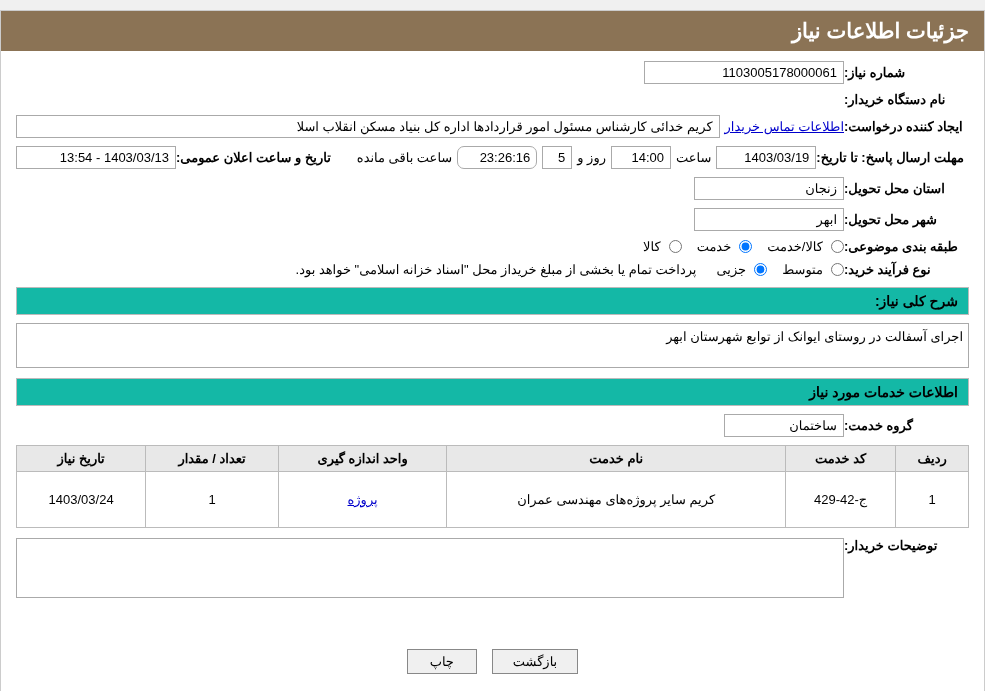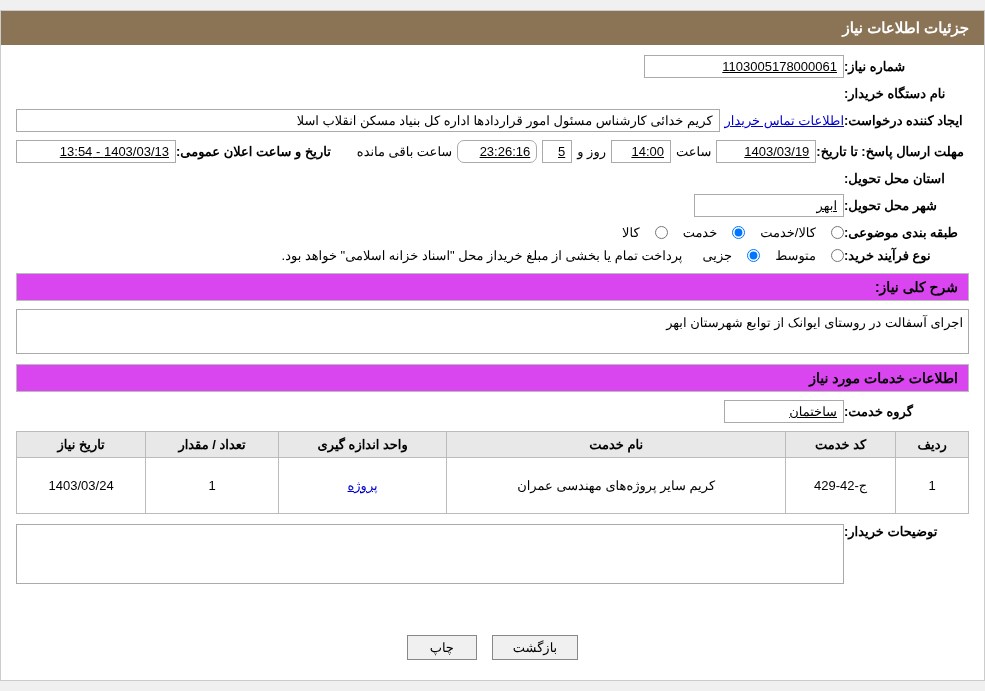--- a/index.html
+++ b/index.html
@@ -13,77 +13,76 @@
       max-width: 985px;
       margin: 10px auto;
       background: #fff;
       border: 1px solid #ccc;
     }
     .header-bar {
       background: #8B7355;
       color: #fff;
       text-align: right;
       padding: 8px 15px;
-      font-size: 15px;
+      font-size: 21px;
       font-weight: bold;
     }
     .content {
       padding: 10px 15px;
     }
     .label {
       font-weight: bold;
       white-space: nowrap;
       margin-right: 5px;
       min-width: 120px;
       text-align: left;
     }
     .value-box {
       border: 1px solid #aaa;
       background: #fff;
       padding: 3px 6px;
       min-height: 22px;
       text-align: right;
-      text-decoration: underline;
     }
     .value-box-wide {
       flex: 1;
       border: 1px solid #aaa;
       background: #fff;
       padding: 3px 6px;
       min-height: 22px;
       text-align: right;
     }
     .inline-group {
       display: flex;
       align-items: center;
       gap: 5px;
     }
     .link-blue {
       color: #0000cc;
       text-decoration: underline;
       cursor: pointer;
     }
     .section-title {
-      background: #d946ef;
+      background: #14b8a6;
       padding: 5px 10px;
       font-weight: bold;
       font-size: 14px;
       text-align: right;
       margin: 10px 0 8px 0;
       border: 1px solid #bbb;
     }
     .radio-group {
       display: flex;
       gap: 15px;
       align-items: center;
     }
     .radio-item {
       display: flex;
       align-items: center;
-      gap: 15px;
+      gap: 8px;
     }
     .textarea-box {
       width: 100%;
       min-height: 60px;
       border: 1px solid #aaa;
       resize: none;
       padding: 4px;
       text-align: right;
       direction: rtl;
       font-family: Tahoma, Arial, sans-serif;
@@ -189,20 +188,21 @@
         <div class="value-box" style="min-width:80px;border-radius:7px;">23:26:16</div>
         <span>ساعت باقی مانده</span>
       </div>
       <span style="flex:1;"></span>
       <span style="margin-right:10px;font-weight:bold;">تاریخ و ساعت اعلان عمومی:</span>
       <div class="value-box" style="min-width:160px;">1403/03/13 - 13:54</div>
     </div>
 
     <div class="full-row">
       <span class="label">استان محل تحویل:</span>
+      <div class="value-box" style="min-width:150px;">زنجان</div>
     </div>
 
     <div class="full-row">
       <span class="label">شهر محل تحویل:</span>
       <div class="value-box" style="min-width:150px;">ابهر</div>
     </div>
 
     <div class="full-row">
       <span class="label">طبقه بندی موضوعی:</span>
       <div class="radio-group">

